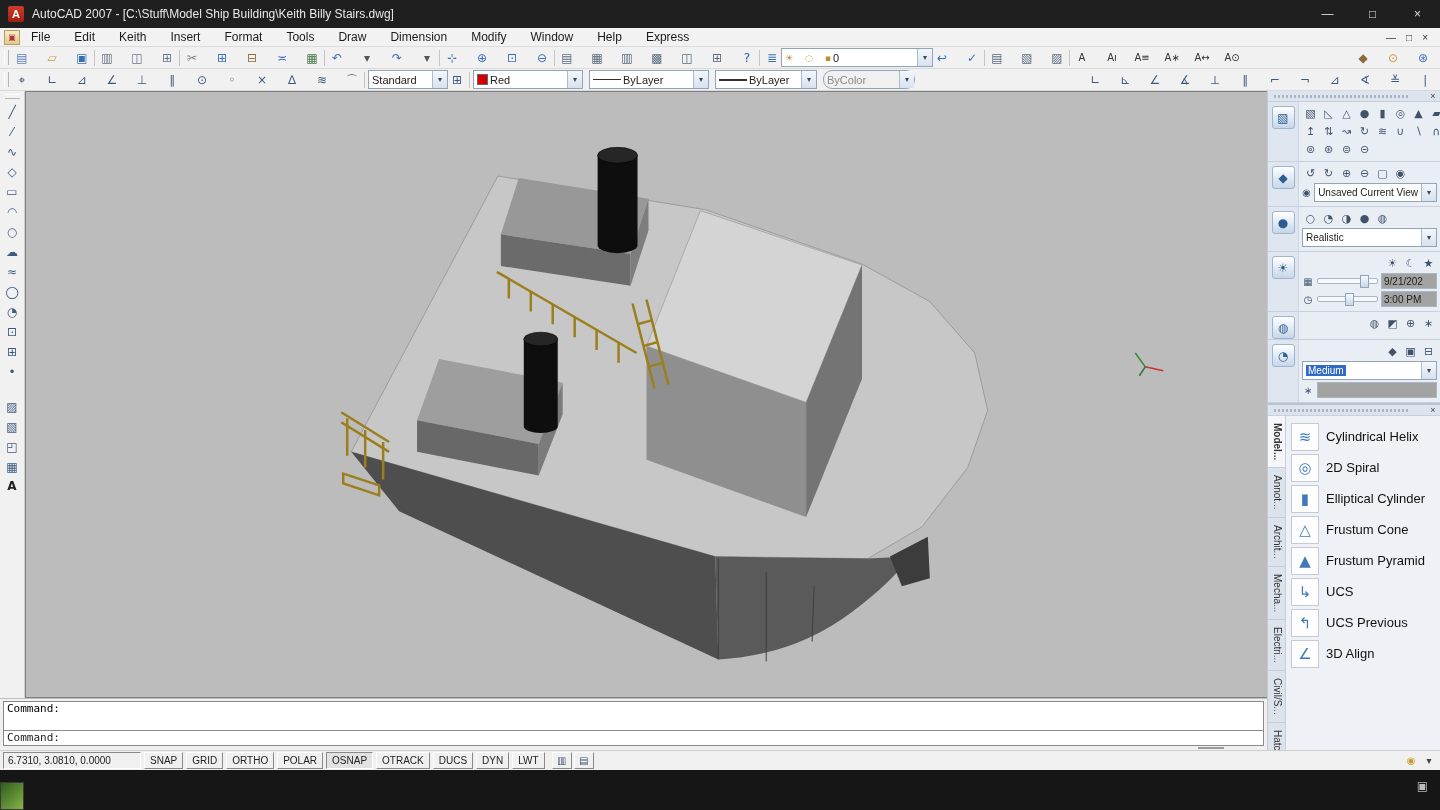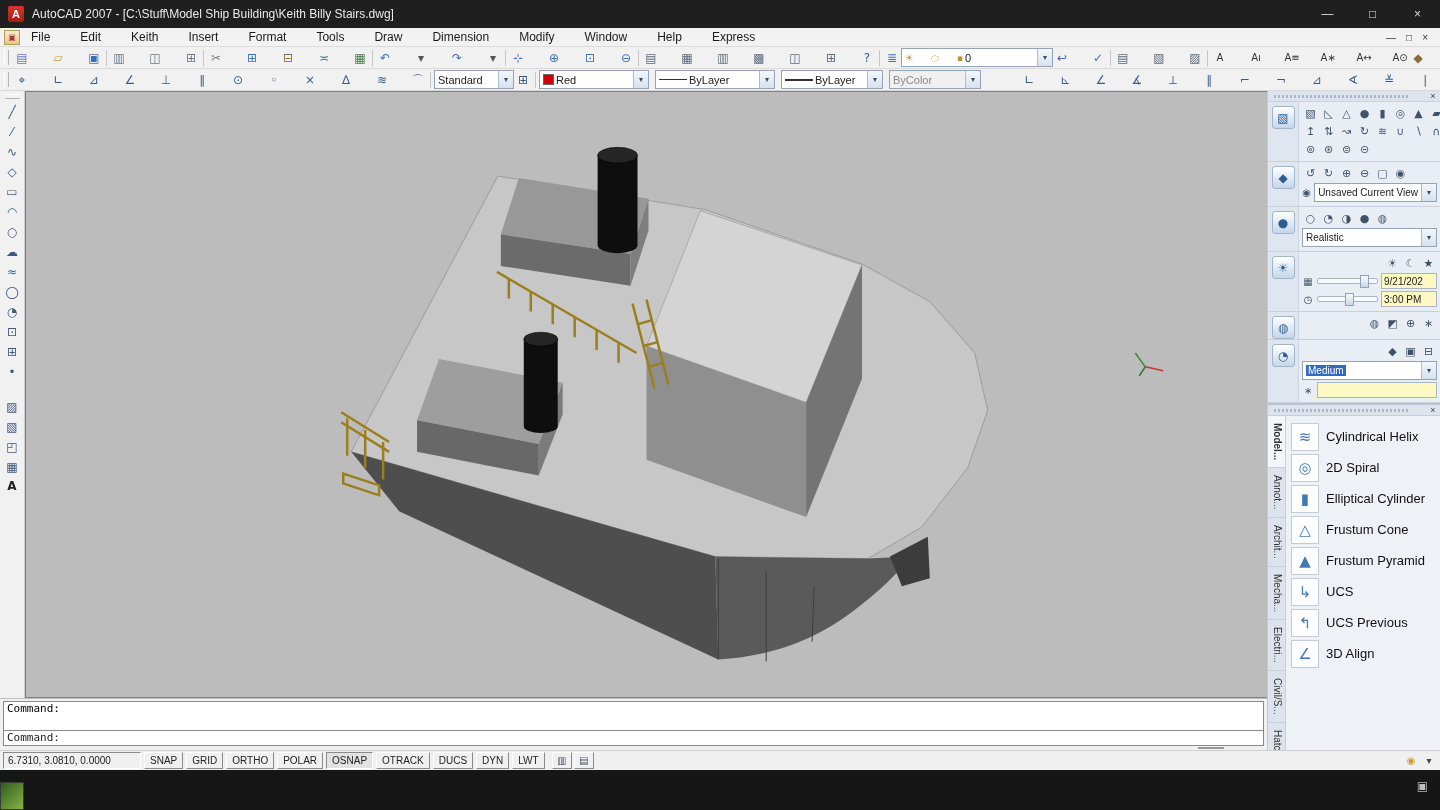--- a/index.html
+++ b/index.html
@@ -22,31 +22,31 @@
   .dwg-ico{width:14px;height:13px;background:linear-gradient(#f7e9c9,#e3c98e);border:1px solid #b49b5e;
            margin-right:5px;font-size:8px;color:#a33;display:flex;align-items:center;justify-content:center;}
   .menu-item{padding:1px 6px;font-size:12px;color:#1a1a1a;white-space:nowrap;}
   .doc-controls{margin-left:auto;display:flex;gap:10px;padding-right:8px;color:#333;font-size:10px;}
 
   
   .toolbar{height:21px;background:#f1f1f1;border-bottom:1px solid #d9d9d9;display:flex;
            align-items:center;padding:0 2px;flex:0 0 auto;white-space:nowrap;overflow:hidden;}
   .tb-grip{width:3px;height:15px;border-left:1px solid #ffffff;border-right:1px solid #b5b5b5;margin:0 4px 0 2px;flex:0 0 auto;}
   .tb-sep{width:1px;height:16px;background:#c6c6c6;margin:0 3px;flex:0 0 auto;}
-  .tb-group{display:flex;align-items:center;gap:18px;}
+  .tb-group{display:flex;align-items:center;gap:12px;}
   .tbtn{width:18px;height:18px;display:flex;align-items:center;justify-content:center;flex:0 0 auto;}
   .tbtn .g{font-family:"DejaVu Sans",sans-serif;font-size:12px;line-height:1;}
   .combo{height:17px;background:#fff;border:1px solid #93a4b8;display:flex;align-items:center;flex:0 0 auto;}
   .combo .cval{flex:1;padding:0 3px;font-size:11px;white-space:nowrap;overflow:hidden;display:flex;align-items:center;gap:2px;}
   .combo .carr{width:14px;height:100%;background:linear-gradient(#f4f7fb,#d7e1ee);border-left:1px solid #aebbcb;
                display:flex;align-items:center;justify-content:center;font-size:8px;color:#3a4a5e;}
   .mini-ico{font-family:"DejaVu Sans",sans-serif;font-size:9px;color:#b8912c;}
   .swatch{width:9px;height:9px;border:1px solid #666;display:inline-block;}
   .line-prev{display:inline-block;width:28px;height:1px;background:#333;}
-  .combo.disabled{background:#f0f0f0;color:#8a8a8a;}
+  .combo.disabled{background:#f0f0f0;color:#8a8a8a;border-radius:9px;}
 
   
   .main{flex:1;display:flex;min-height:0;}
   .left-col{flex:1;display:flex;flex-direction:column;min-width:0;}
   .work-row{flex:1;display:flex;min-height:0;}
   .draw-toolbar{width:24px;background:#f1f1f1;border-right:1px solid #cfcfcf;display:flex;
                 flex-direction:column;align-items:center;padding-top:3px;flex:0 0 auto;}
   .v-grip{height:3px;width:15px;border-top:1px solid #fff;border-bottom:1px solid #b5b5b5;margin-bottom:3px;}
   .vbtn{width:19px;height:19px;display:flex;align-items:center;justify-content:center;}
   .vbtn .g{font-family:"DejaVu Sans",sans-serif;font-size:12px;color:#3c5a80;}
@@ -68,21 +68,21 @@
          color:#2d5e8f;font-size:12px;font-family:"DejaVu Sans",sans-serif;}
   .panel-body{flex:1;padding:3px 3px 4px 3px;display:flex;flex-direction:column;gap:2px;min-width:0;}
   .icon-row{display:flex;gap:1px;align-items:center;}
   .icon-row.right{justify-content:flex-end;}
   .dbtn{width:17px;height:16px;display:flex;align-items:center;justify-content:center;flex:0 0 auto;}
   .dbtn .g{font-family:"DejaVu Sans",sans-serif;font-size:11px;color:#41536b;}
   .slider-row{display:flex;align-items:center;gap:3px;}
   .srow-ico{font-family:"DejaVu Sans",sans-serif;font-size:10px;color:#41536b;width:12px;text-align:center;}
   .slider{flex:1;height:4px;background:#f7f9fb;border:1px solid #aab6c6;border-radius:2px;position:relative;}
   .handle{position:absolute;top:-4px;width:7px;height:11px;background:linear-gradient(#f8fafc,#c9d6e6);border:1px solid #8fa3bd;}
-  .field{background:#fef9c3;border:1px solid #aab6c6;height:14px;font-size:10px;display:flex;align-items:center;
+  .field{background:#a3a3a3;border:1px solid #aab6c6;height:14px;font-size:10px;display:flex;align-items:center;
          padding:0 2px;white-space:nowrap;overflow:hidden;}
   .sel-text{background:#316ac5;color:#fff;padding:0 2px;}
 
   
   .palette{flex:1;display:flex;flex-direction:column;border-top:2px solid #b9c3d1;min-height:0;background:#e9eef5;}
   .pal-body{flex:1;display:flex;min-height:0;}
   .pal-tabs{width:17px;background:#dde3ec;border-right:1px solid #c5cedb;display:flex;flex-direction:column;}
   .pal-tab{writing-mode:vertical-rl;font-size:10px;color:#333;padding:7px 2px;border-bottom:1px solid #c5cedb;flex:0 0 auto;}
   .pal-tab.selected{background:#f4f6f9;font-weight:bold;}
   .pal-items{flex:1;background:#eef1f5;padding:7px 5px;display:flex;flex-direction:column;gap:4px;overflow:hidden;}

